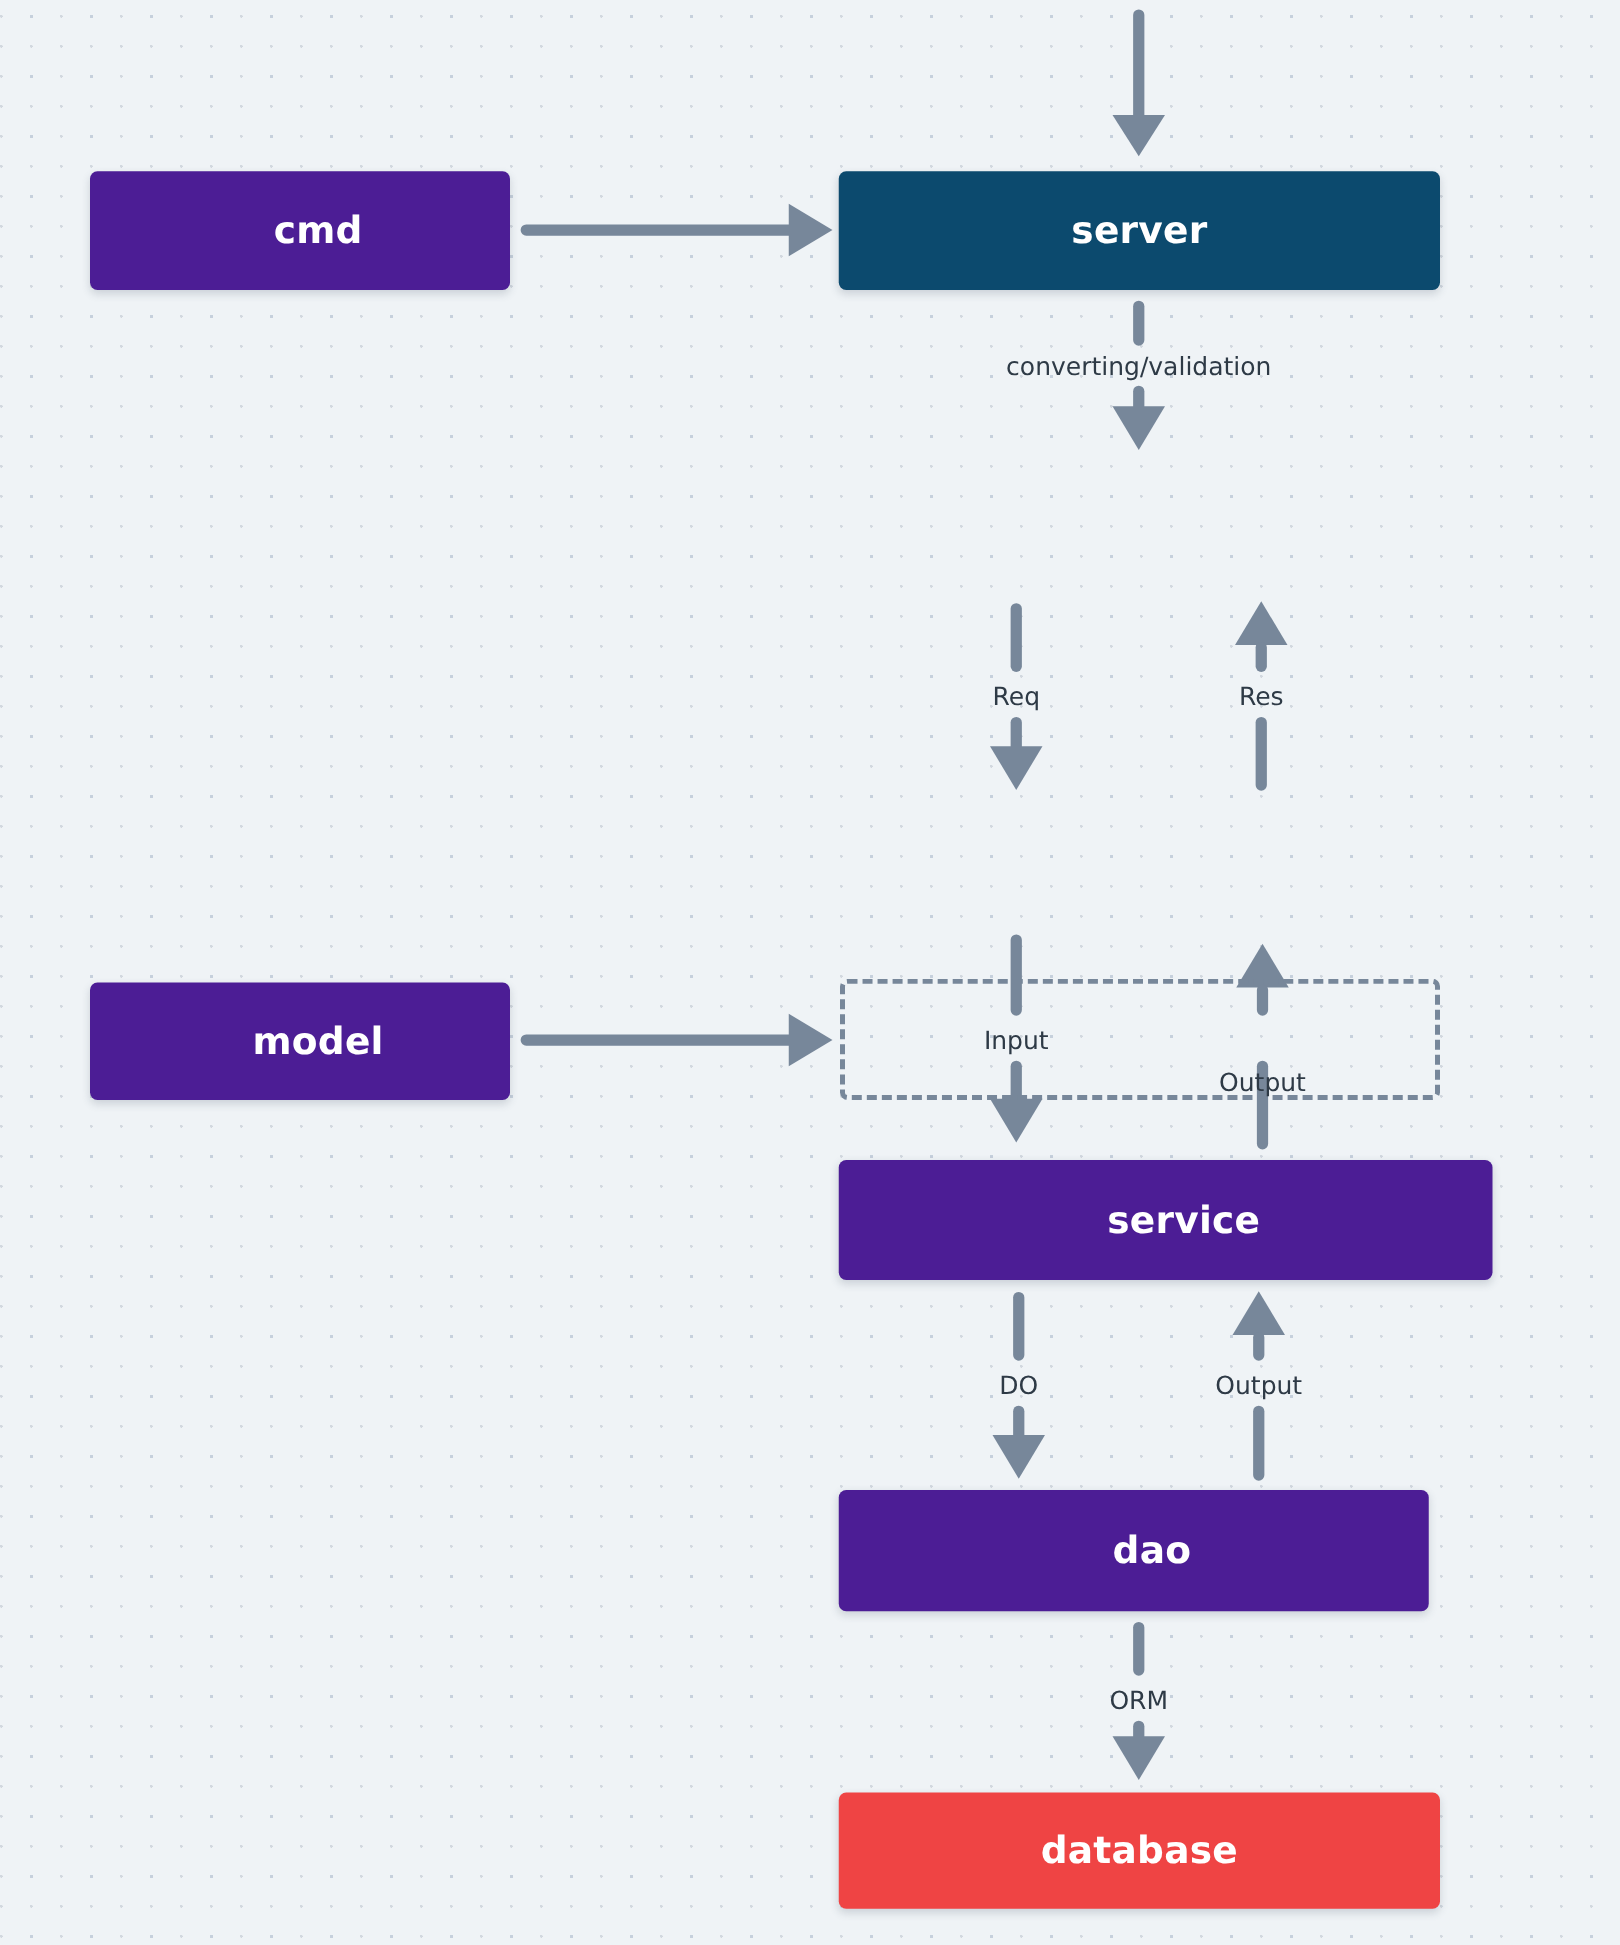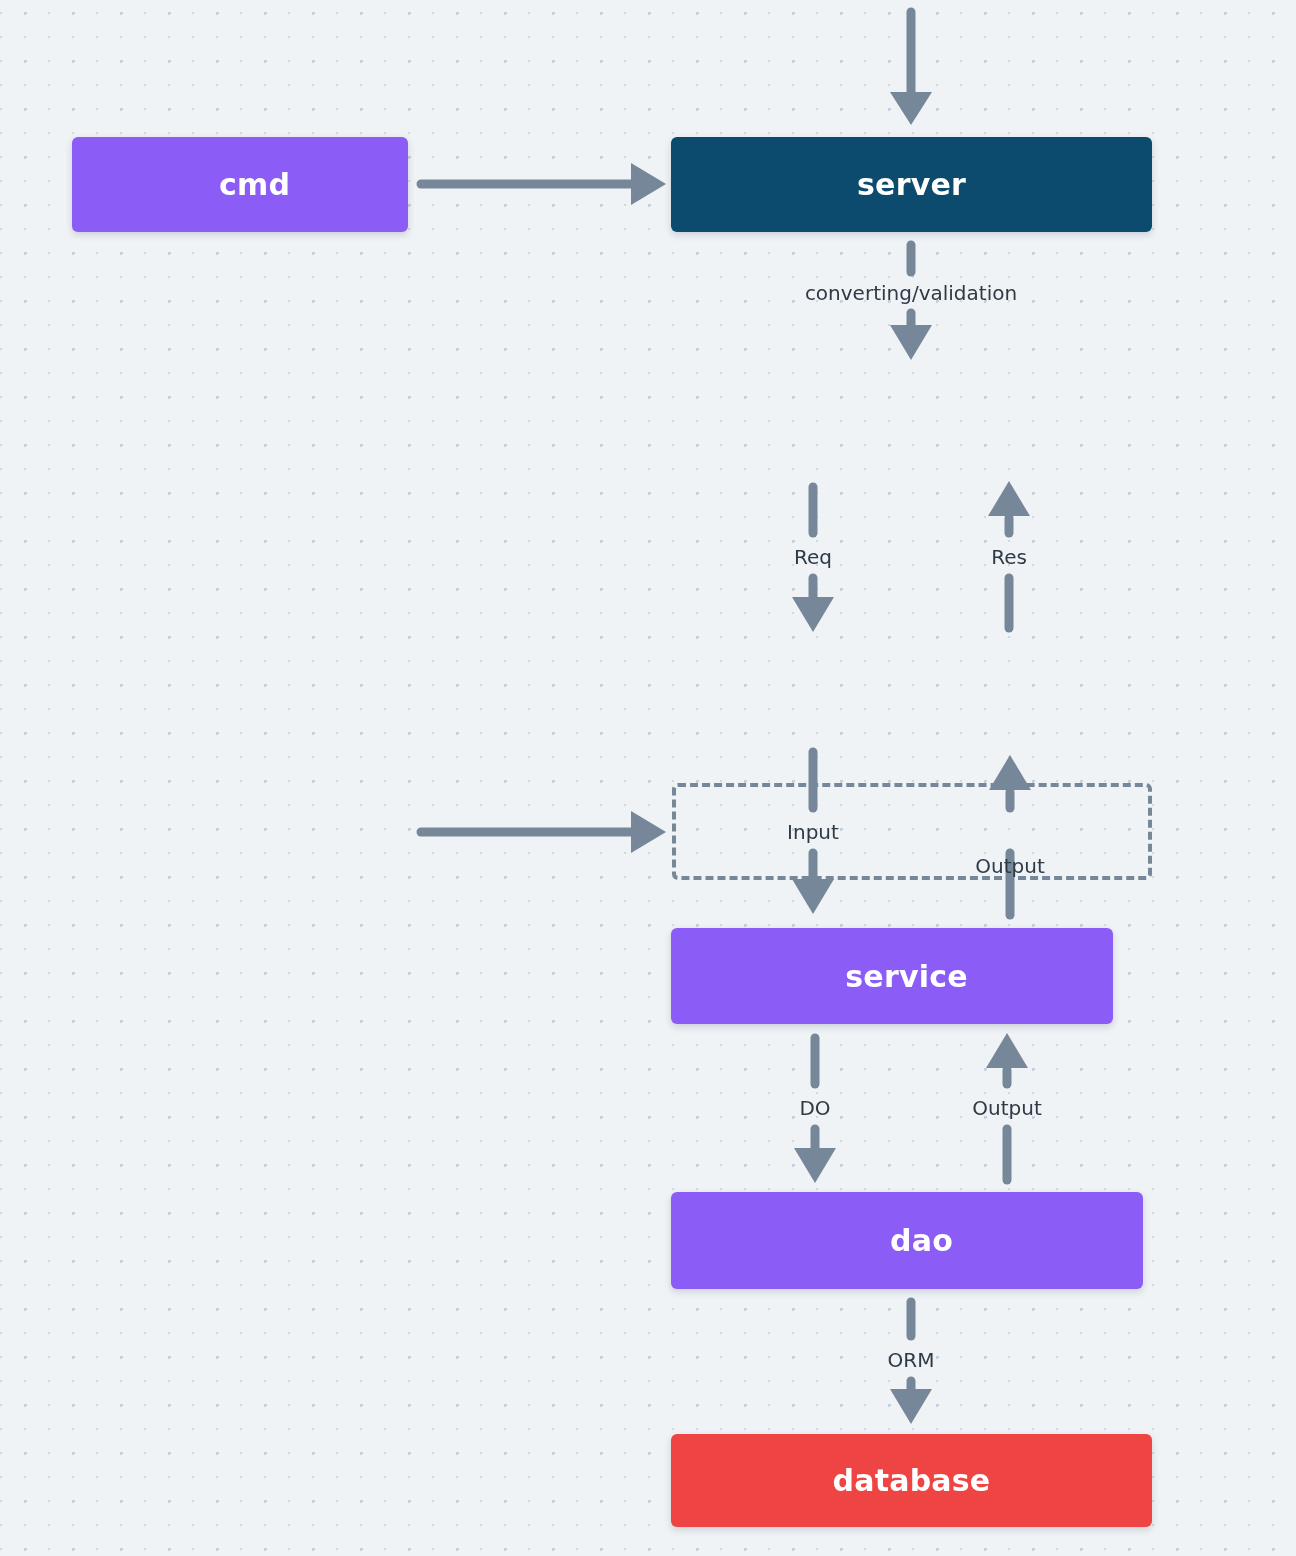--- a/index.html
+++ b/index.html
@@ -41,21 +41,21 @@
     justify-content: center;
     border-radius: 6px;
     color: #ffffff;
     font-size: 30px;
     font-weight: 700;
     letter-spacing: 0.2px;
     box-shadow: 0 3px 7px rgba(60,75,95,0.20);
     user-select: none;
   }
 
-  .node.blue  { background-color: #8b5cf6; padding-left: 29px; }
+  .node.blue  { background-color: #4c1d95; padding-left: 29px; }
   .node.green { background-color: #0c4a6e; }
   .node.dark  { background-color: #ef4444; }
 
   
   .dashed-box {
     position: absolute;
     border: 4px dashed #77879a;
     border-radius: 6px;
     background: transparent;
   }
@@ -165,22 +165,25 @@
   <div class="node blue" style="left:72px; top:137px; width:336px; height:95px;">
     <span>cmd</span>
   </div>
 
   <div class="node green" style="left:671px; top:137px; width:481px; height:95px;">
     <span>server</span>
   </div>
 
 
 
-
-  <div class="node blue" style="left:671px; top:928px; width:442px; height:96px;">
+  <div class="node blue" style="left:72px; top:786px; width:336px; height:94px;">
+    <span>model</span>
+  </div>
+
+  <div class="node blue" style="left:671px; top:928px; width:523px; height:96px;">
     <span>service</span>
   </div>
 
   <div class="node blue" style="left:671px; top:1192px; width:472px; height:97px;">
     <span>dao</span>
   </div>
 
   <div class="node dark" style="left:671px; top:1434px; width:481px; height:93px;">
     <span>database</span>
   </div>

